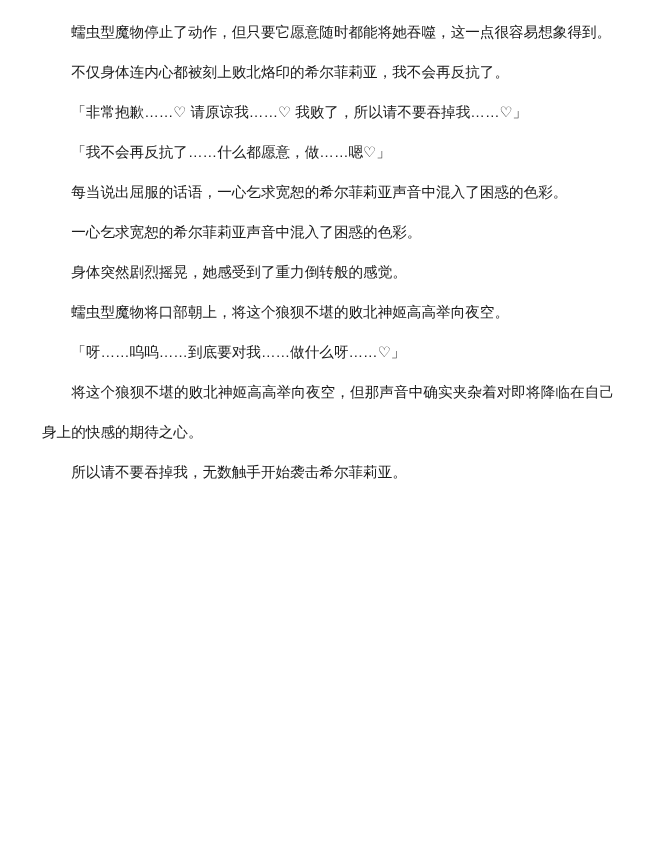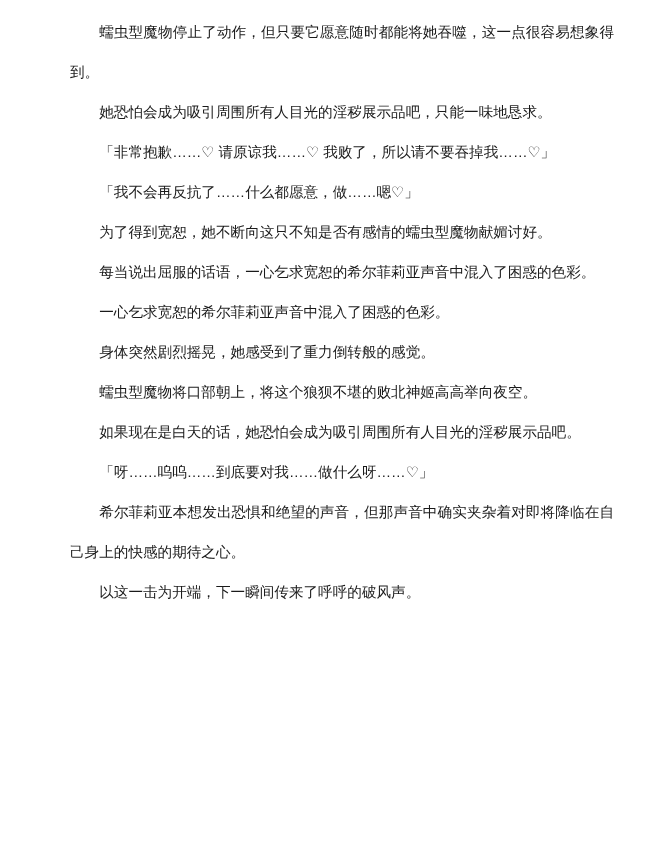--- a/index.html
+++ b/index.html
@@ -19,39 +19,36 @@
     background: var(--bg);
   }
   .reader-content {
     padding: 12px 36px 0 42px;
     font-family: "Liberation Sans", "DejaVu Sans", sans-serif;
     font-size: 14.6px;
     line-height: 40px;
     color: var(--fg);
     text-align: justify;
     text-justify: inter-ideograph;
-    margin-left: 28px;
   }
   .reader-content p {
     text-indent: 2em;
     word-break: break-all;
   }
 </style>
 </head>
 <body>
 
 <main class="reader-page">
   <div class="reader-content">
       <p>蠕虫型魔物停止了动作，但只要它愿意随时都能将她吞噬，这一点很容易想象得到。</p>
-      <p>她恐怕会成为吸引周围所有人目光的淫秽展示品吧，只能一味地恳求。</p>
+      <p>不仅身体连内心都被刻上败北烙印的希尔菲莉亚，我不会再反抗了。</p>
       <p>「非常抱歉……♡ 请原谅我……♡ 我败了，所以请不要吞掉我……♡」</p>
       <p>「我不会再反抗了……什么都愿意，做……嗯♡」</p>
-      <p>为了得到宽恕，她不断向这只不知是否有感情的蠕虫型魔物献媚讨好。</p>
       <p>每当说出屈服的话语，一心乞求宽恕的希尔菲莉亚声音中混入了困惑的色彩。</p>
       <p>一心乞求宽恕的希尔菲莉亚声音中混入了困惑的色彩。</p>
       <p>身体突然剧烈摇晃，她感受到了重力倒转般的感觉。</p>
       <p>蠕虫型魔物将口部朝上，将这个狼狈不堪的败北神姬高高举向夜空。</p>
-      <p>如果现在是白天的话，她恐怕会成为吸引周围所有人目光的淫秽展示品吧。</p>
       <p>「呀……呜呜……到底要对我……做什么呀……♡」</p>
-      <p>希尔菲莉亚本想发出恐惧和绝望的声音，但那声音中确实夹杂着对即将降临在自己身上的快感的期待之心。</p>
-      <p>以这一击为开端，下一瞬间传来了呼呼的破风声。</p>
+      <p>将这个狼狈不堪的败北神姬高高举向夜空，但那声音中确实夹杂着对即将降临在自己身上的快感的期待之心。</p>
+      <p>所以请不要吞掉我，无数触手开始袭击希尔菲莉亚。</p>
     </div>
 </main>
 
 </body></html>

